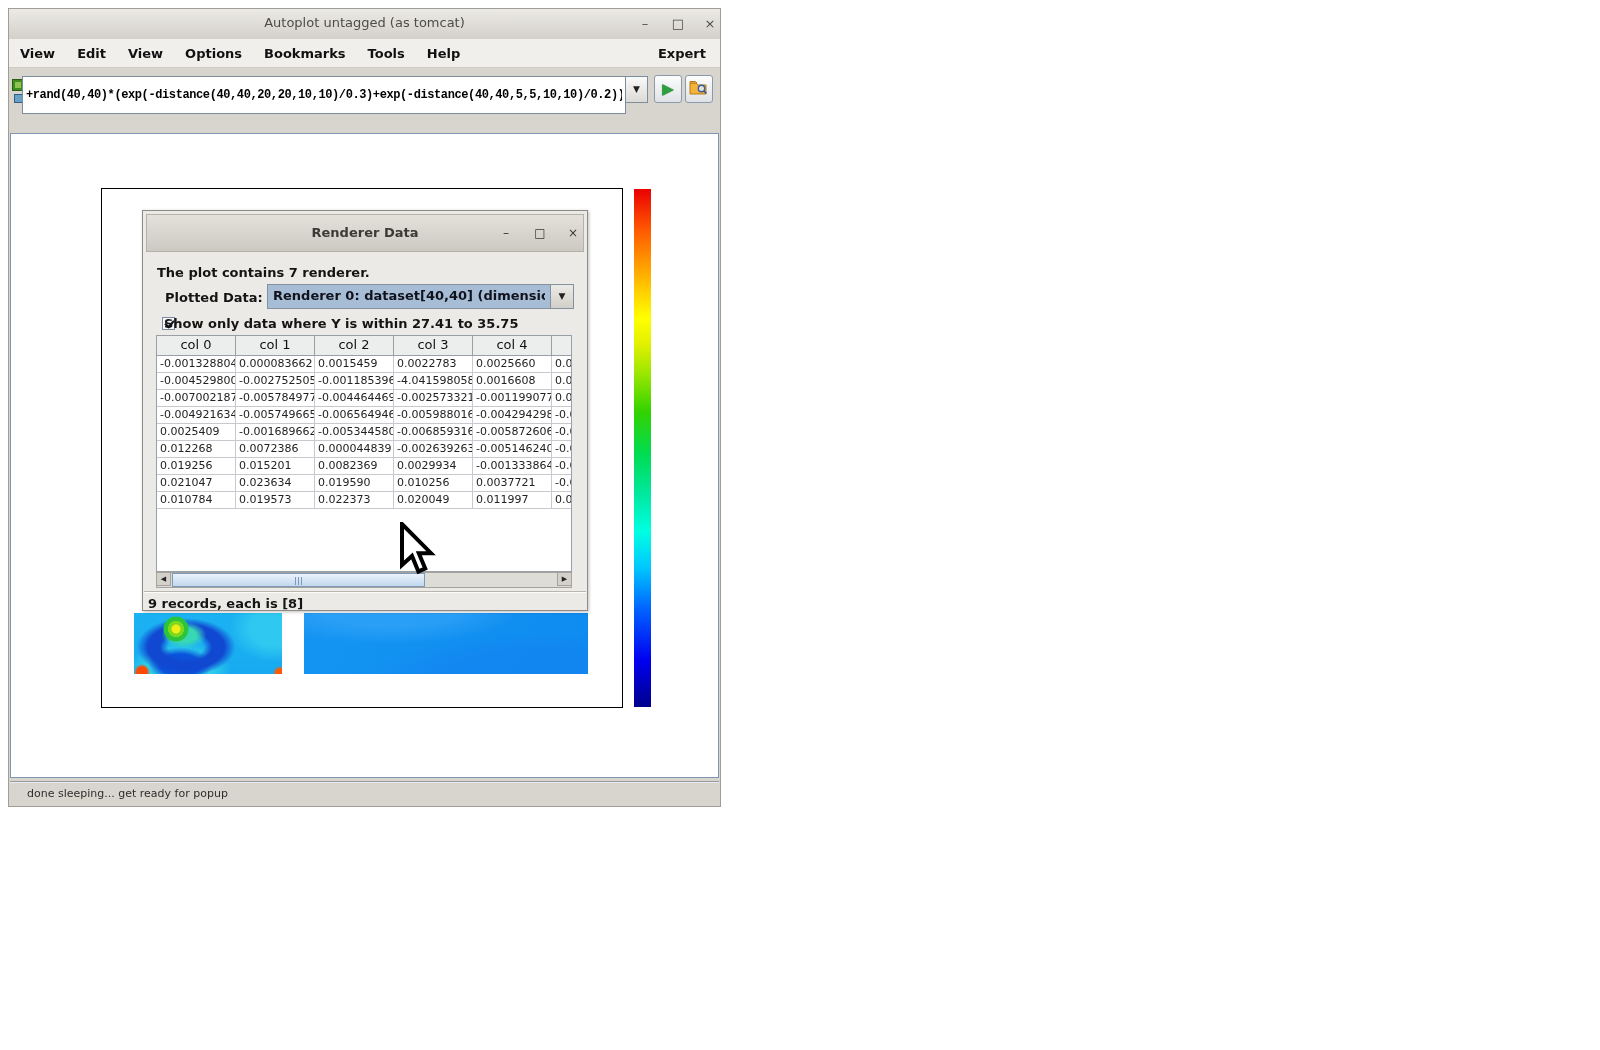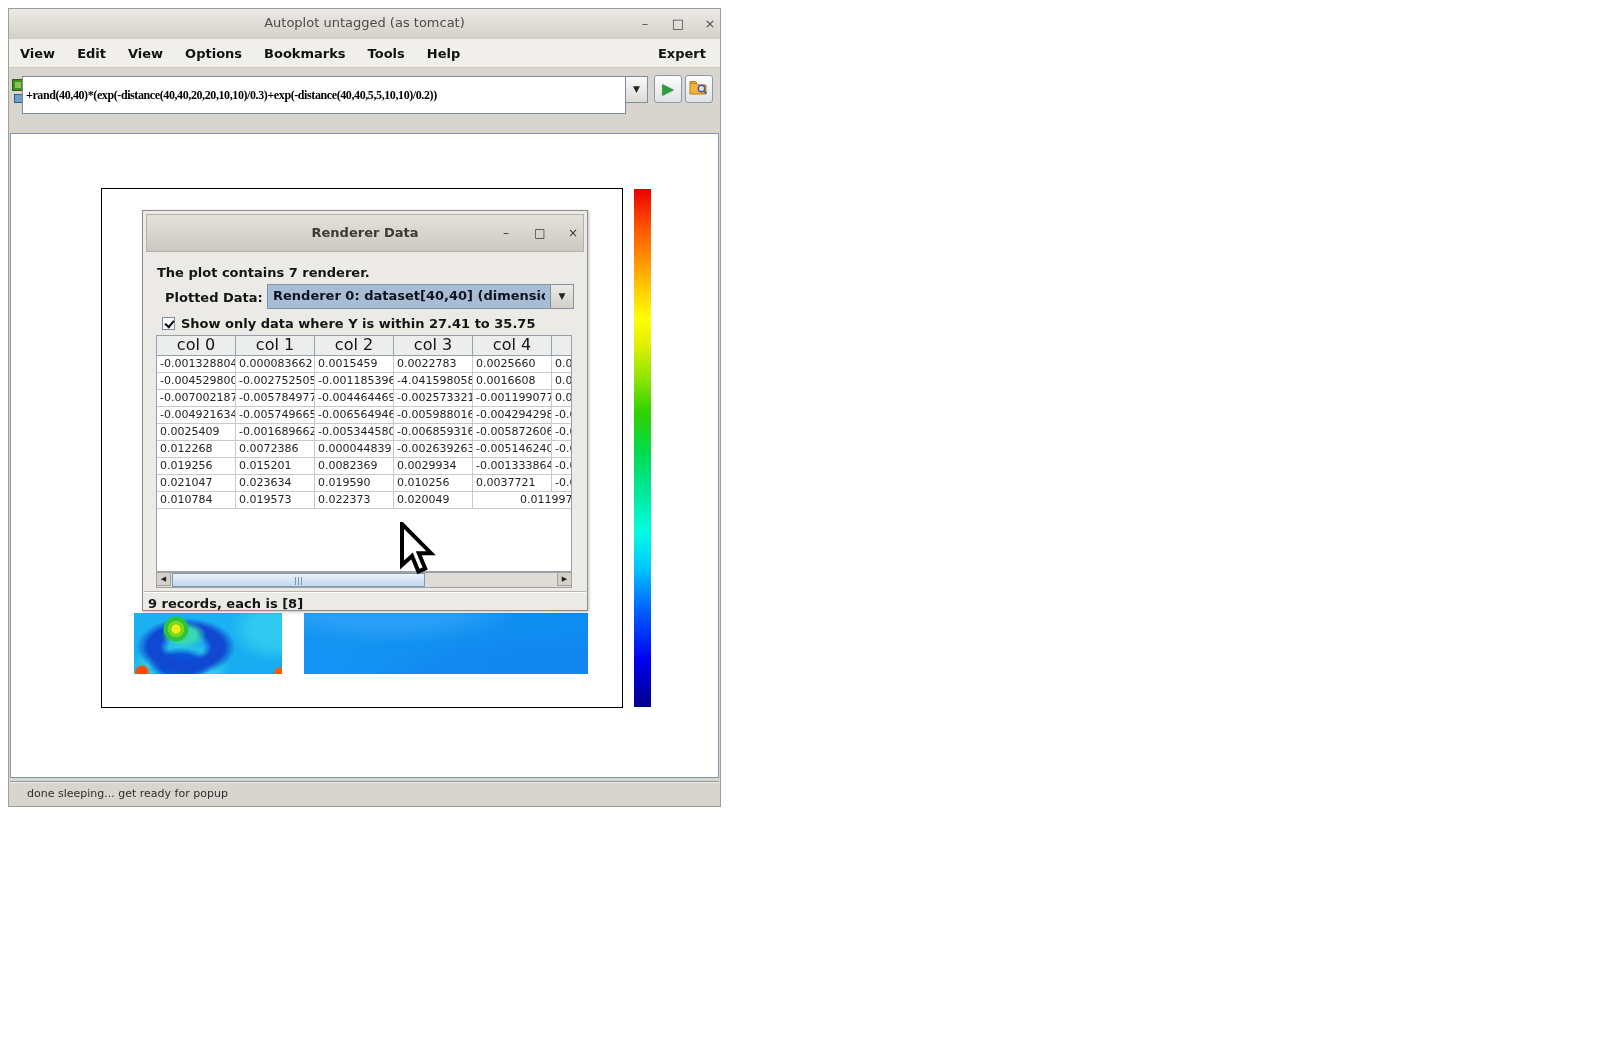--- a/index.html
+++ b/index.html
@@ -20,21 +20,21 @@
   .menuitem{font-size:13px;font-weight:600;color:#111;padding:0 11px;}
   .menuright{margin-left:auto;font-size:13px;font-weight:600;color:#111;padding-right:14px;}
 
   
   .uriicon1{position:absolute;left:3px;top:70px;width:12px;height:12px;background:#3f8c1f;
             border:1px solid #2a5e14;box-sizing:border-box;}
   .uriicon1 i{display:block;margin:2px;width:6px;height:6px;background:#8fc24f;}
   .uriicon2{position:absolute;left:5px;top:85px;width:9px;height:9px;background:#69a0c8;
             border:1px solid #335e82;box-sizing:border-box;}
   .urifield{position:absolute;left:13px;top:67px;width:604px;height:27px;box-sizing:border-box;
-            border:1px solid #7d8da0;background:#fff;font-family:Liberation Serif, serif;
+            border:1px solid #7d8da0;background:#fff;font-family:Liberation Mono, monospace;
             font-size:12px;font-weight:bold;color:#000;padding:18px 3px;letter-spacing:-0.4px;}
   .uriarrow{position:absolute;left:617px;top:67px;width:22px;height:27px;box-sizing:border-box;
             border:1px solid #7d8da0;border-left:none;background:linear-gradient(#fafafa,#dcdad5);
             text-align:center;line-height:25px;font-size:9px;color:#222;}
   .toolbtn{position:absolute;top:66px;width:28px;height:28px;box-sizing:border-box;
            border:1px solid #8b9aac;border-radius:3px;background:linear-gradient(#fdfdfd,#dfe2e6);
            text-align:center;}
   .playglyph{font-size:15px;line-height:26px;color:#2f9e3f;text-shadow:0 0 1px #1c6e28;}
 
   
@@ -90,21 +90,21 @@
          white-space:nowrap;overflow:hidden;width:272px;}
   .combo .arrow{position:absolute;right:0;top:0;width:22px;height:23px;background:linear-gradient(#eceae6,#d2cfc8);
          border-left:1px solid #84919f;text-align:center;line-height:23px;font-size:9px;color:#222;}
   .checkbox{position:absolute;left:19px;top:106px;width:13px;height:13px;background:#f6f8fa;
          border:1px solid #7d8ca2;box-sizing:border-box;}
   .checkbox .mark{position:absolute;left:2px;top:2px;width:7px;height:4px;
          border-left:2px solid #101010;border-bottom:2px solid #101010;transform:rotate(-50deg);}
   .tablebox{position:absolute;left:13px;top:124px;width:416px;height:237px;background:#fff;
          border:1px solid #97a0a9;box-sizing:border-box;overflow:hidden;}
   .thead{display:flex;height:19px;border-bottom:1px solid #97a0a9;background:#eceded;}
-  .th{box-sizing:border-box;border-right:1px solid #97a0a9;font-size:16px;color:#111;
+  .th{box-sizing:border-box;border-right:1px solid #97a0a9;font-size:13px;color:#111;
       text-align:center;line-height:18px;overflow:hidden;flex:none;}
   .trow{display:flex;height:16px;border-bottom:1px solid #c6cace;}
   .td{box-sizing:border-box;border-right:1px solid #c6cace;font-size:11px;color:#222;
       padding:1px 2px 0 3px;white-space:nowrap;overflow:hidden;flex:none;}
   .hscroll{position:absolute;left:13px;top:361px;width:416px;height:16px;background:#dedcd7;
       border:1px solid #a5a29b;box-sizing:border-box;}
   .sbtn{position:absolute;top:0;width:15px;height:14px;background:#d4d1cb;border:1px solid #a5a29b;
       box-sizing:border-box;text-align:center;font-size:7px;line-height:13px;color:#222;}
   .sthumb{position:absolute;left:15px;top:0;width:253px;height:14px;box-sizing:border-box;
       background:linear-gradient(#eaf2fb,#c3d8ee);border:1px solid #7e99b8;}
@@ -291,21 +291,21 @@
       <div class="dlg-text" style="left:22px;top:79px;">Plotted Data:</div>
 
       <div class="combo">
         <div class="val">Renderer 0: dataset[40,40] (dimension...</div>
         <div class="arrow">▼</div>
       </div>
 
       <div class="checkbox">
         <div class="mark"></div>
       </div>
-      <div class="dlg-text" style="left:38px;top:105px;text-align:center;">Show only data where Y is within 27.41 to 35.75</div>
+      <div class="dlg-text" style="left:21px;top:105px;text-align:center;">Show only data where Y is within 27.41 to 35.75</div>
 
       <div class="tablebox">
         <div class="thead" id="table-head">
             <div class="th" style="width: 79px;">col 0</div>
             <div class="th" style="width: 79px;">col 1</div>
             <div class="th" style="width: 79px;">col 2</div>
             <div class="th" style="width: 79px;">col 3</div>
             <div class="th" style="width: 79px;">col 4</div>
             <div class="th" style="width: 20px;"></div>
           </div>
@@ -372,21 +372,21 @@
               <div class="td" style="width: 79px;">0.019590</div>
               <div class="td" style="width: 79px;">0.010256</div>
               <div class="td" style="width: 79px;">0.0037721</div>
               <div class="td" style="width: 20px;">-0.0</div>
             </div>
             <div class="trow">
               <div class="td" style="width: 79px;">0.010784</div>
               <div class="td" style="width: 79px;">0.019573</div>
               <div class="td" style="width: 79px;">0.022373</div>
               <div class="td" style="width: 79px;">0.020049</div>
-              <div class="td" style="width: 79px; margin-left: 44px;">0.011997</div>
+              <div class="td" style="width: 79px;">0.011997</div>
               <div class="td" style="width: 20px;">0.00</div>
             </div>
           </div>
       </div>
 
       <div class="hscroll">
         <div class="sbtn" style="left:-1px;top:-1px;">◀</div>
         <div class="sbtn" style="right:-1px;top:-1px;">▶</div>
         <div class="sthumb">
           <div class="sgrip"></div>

